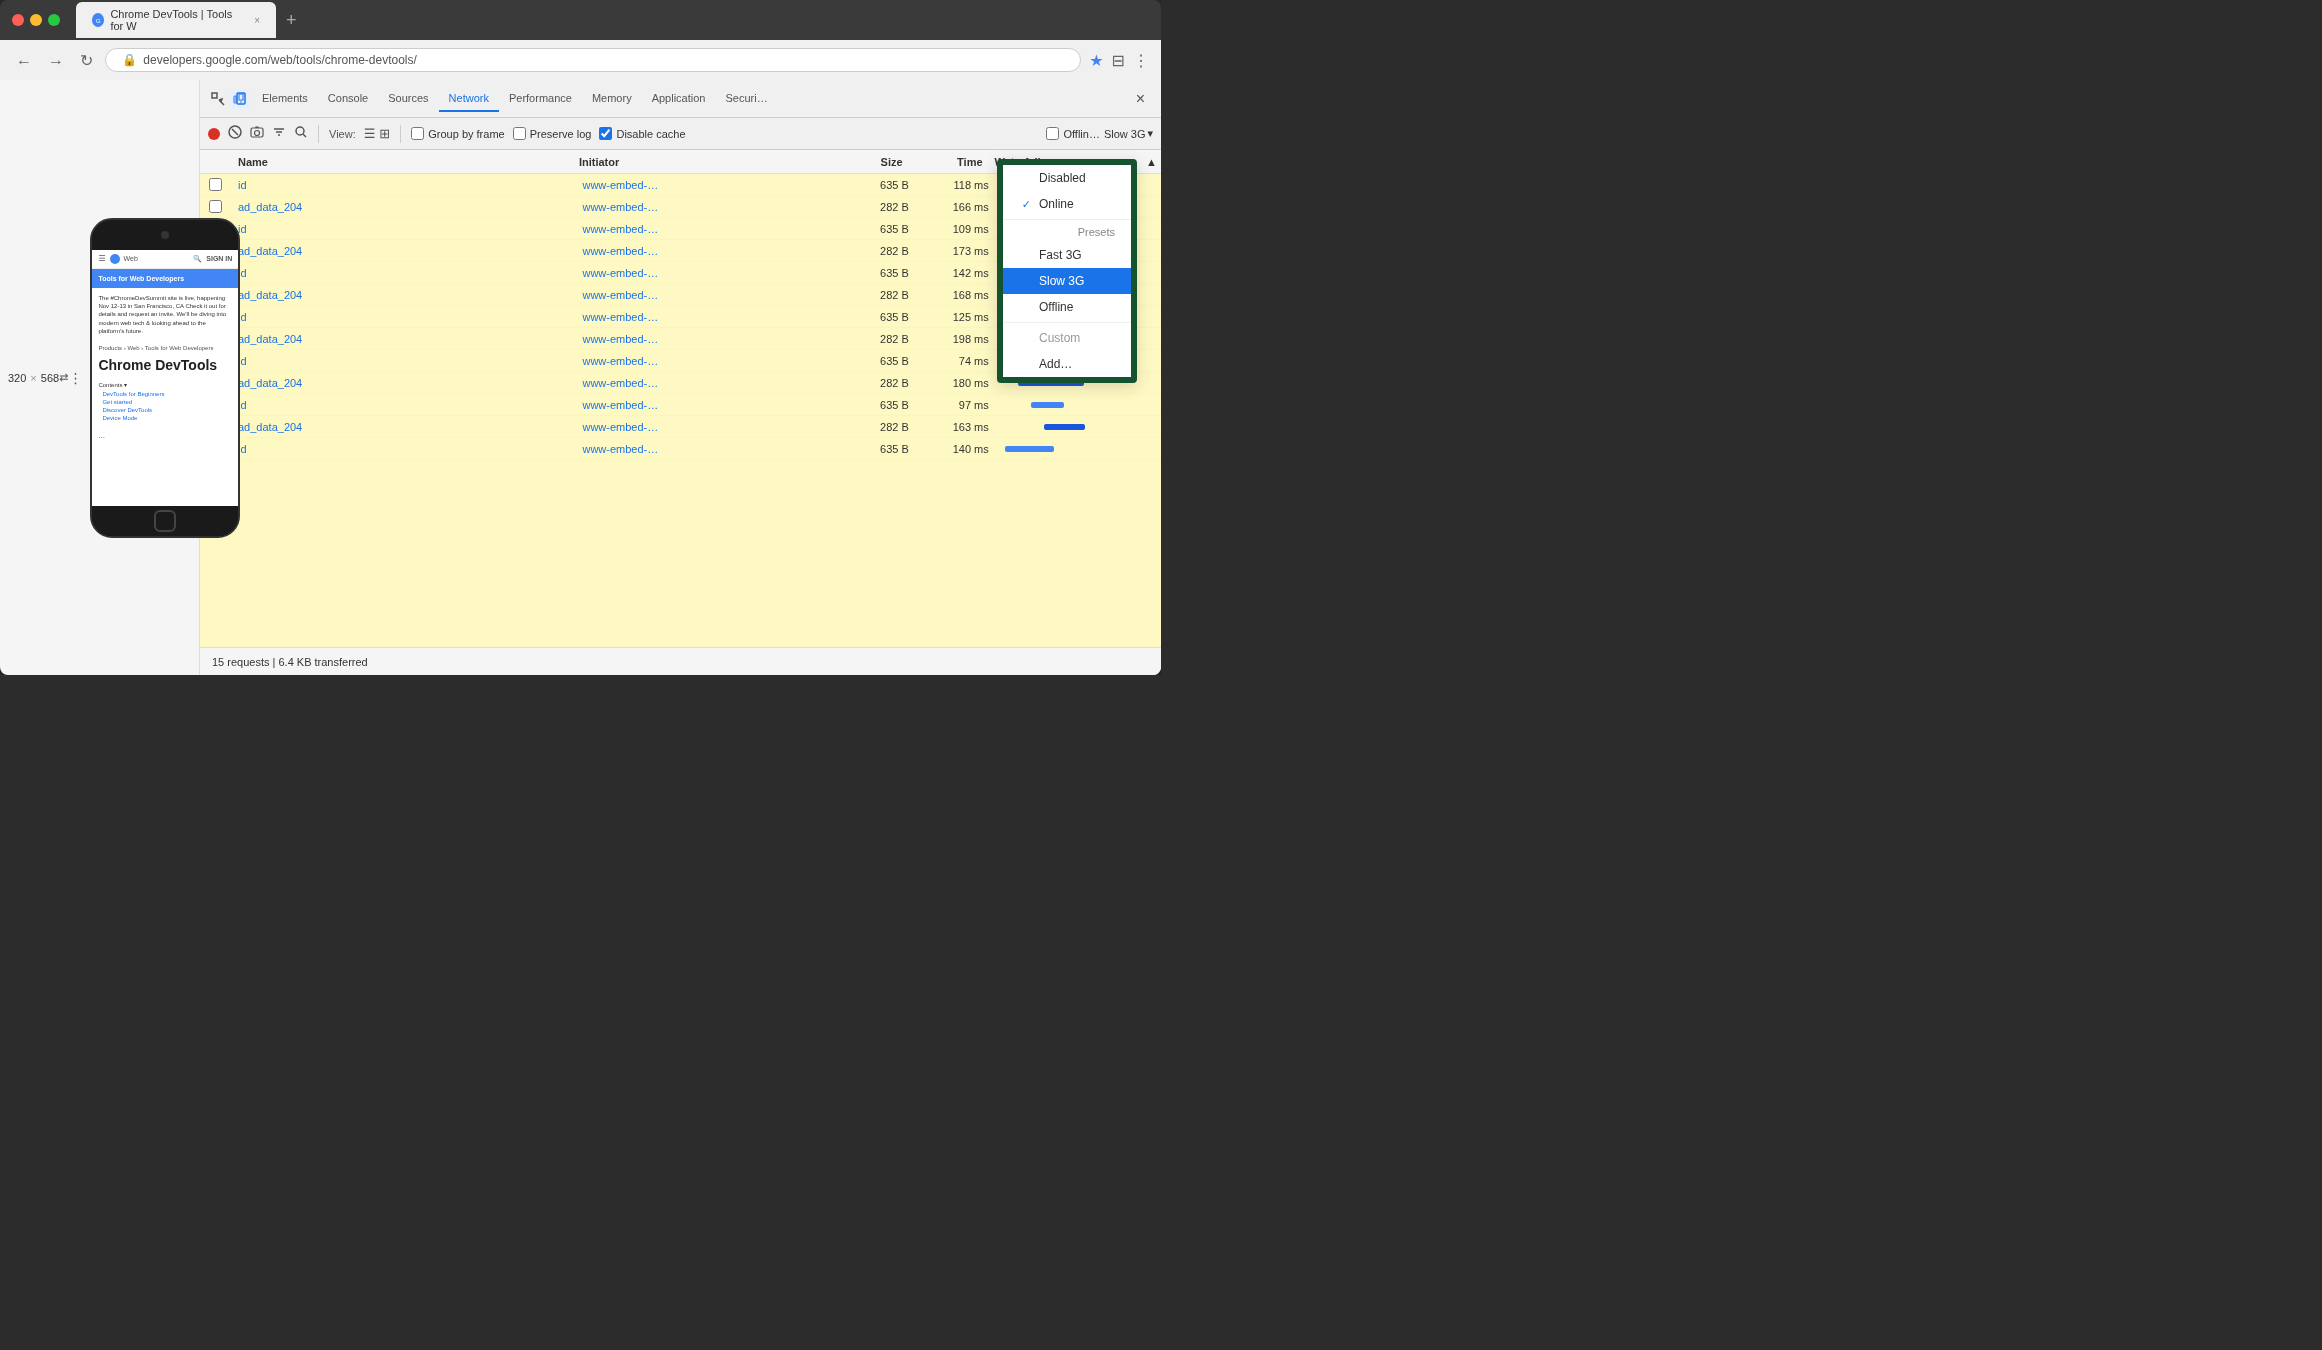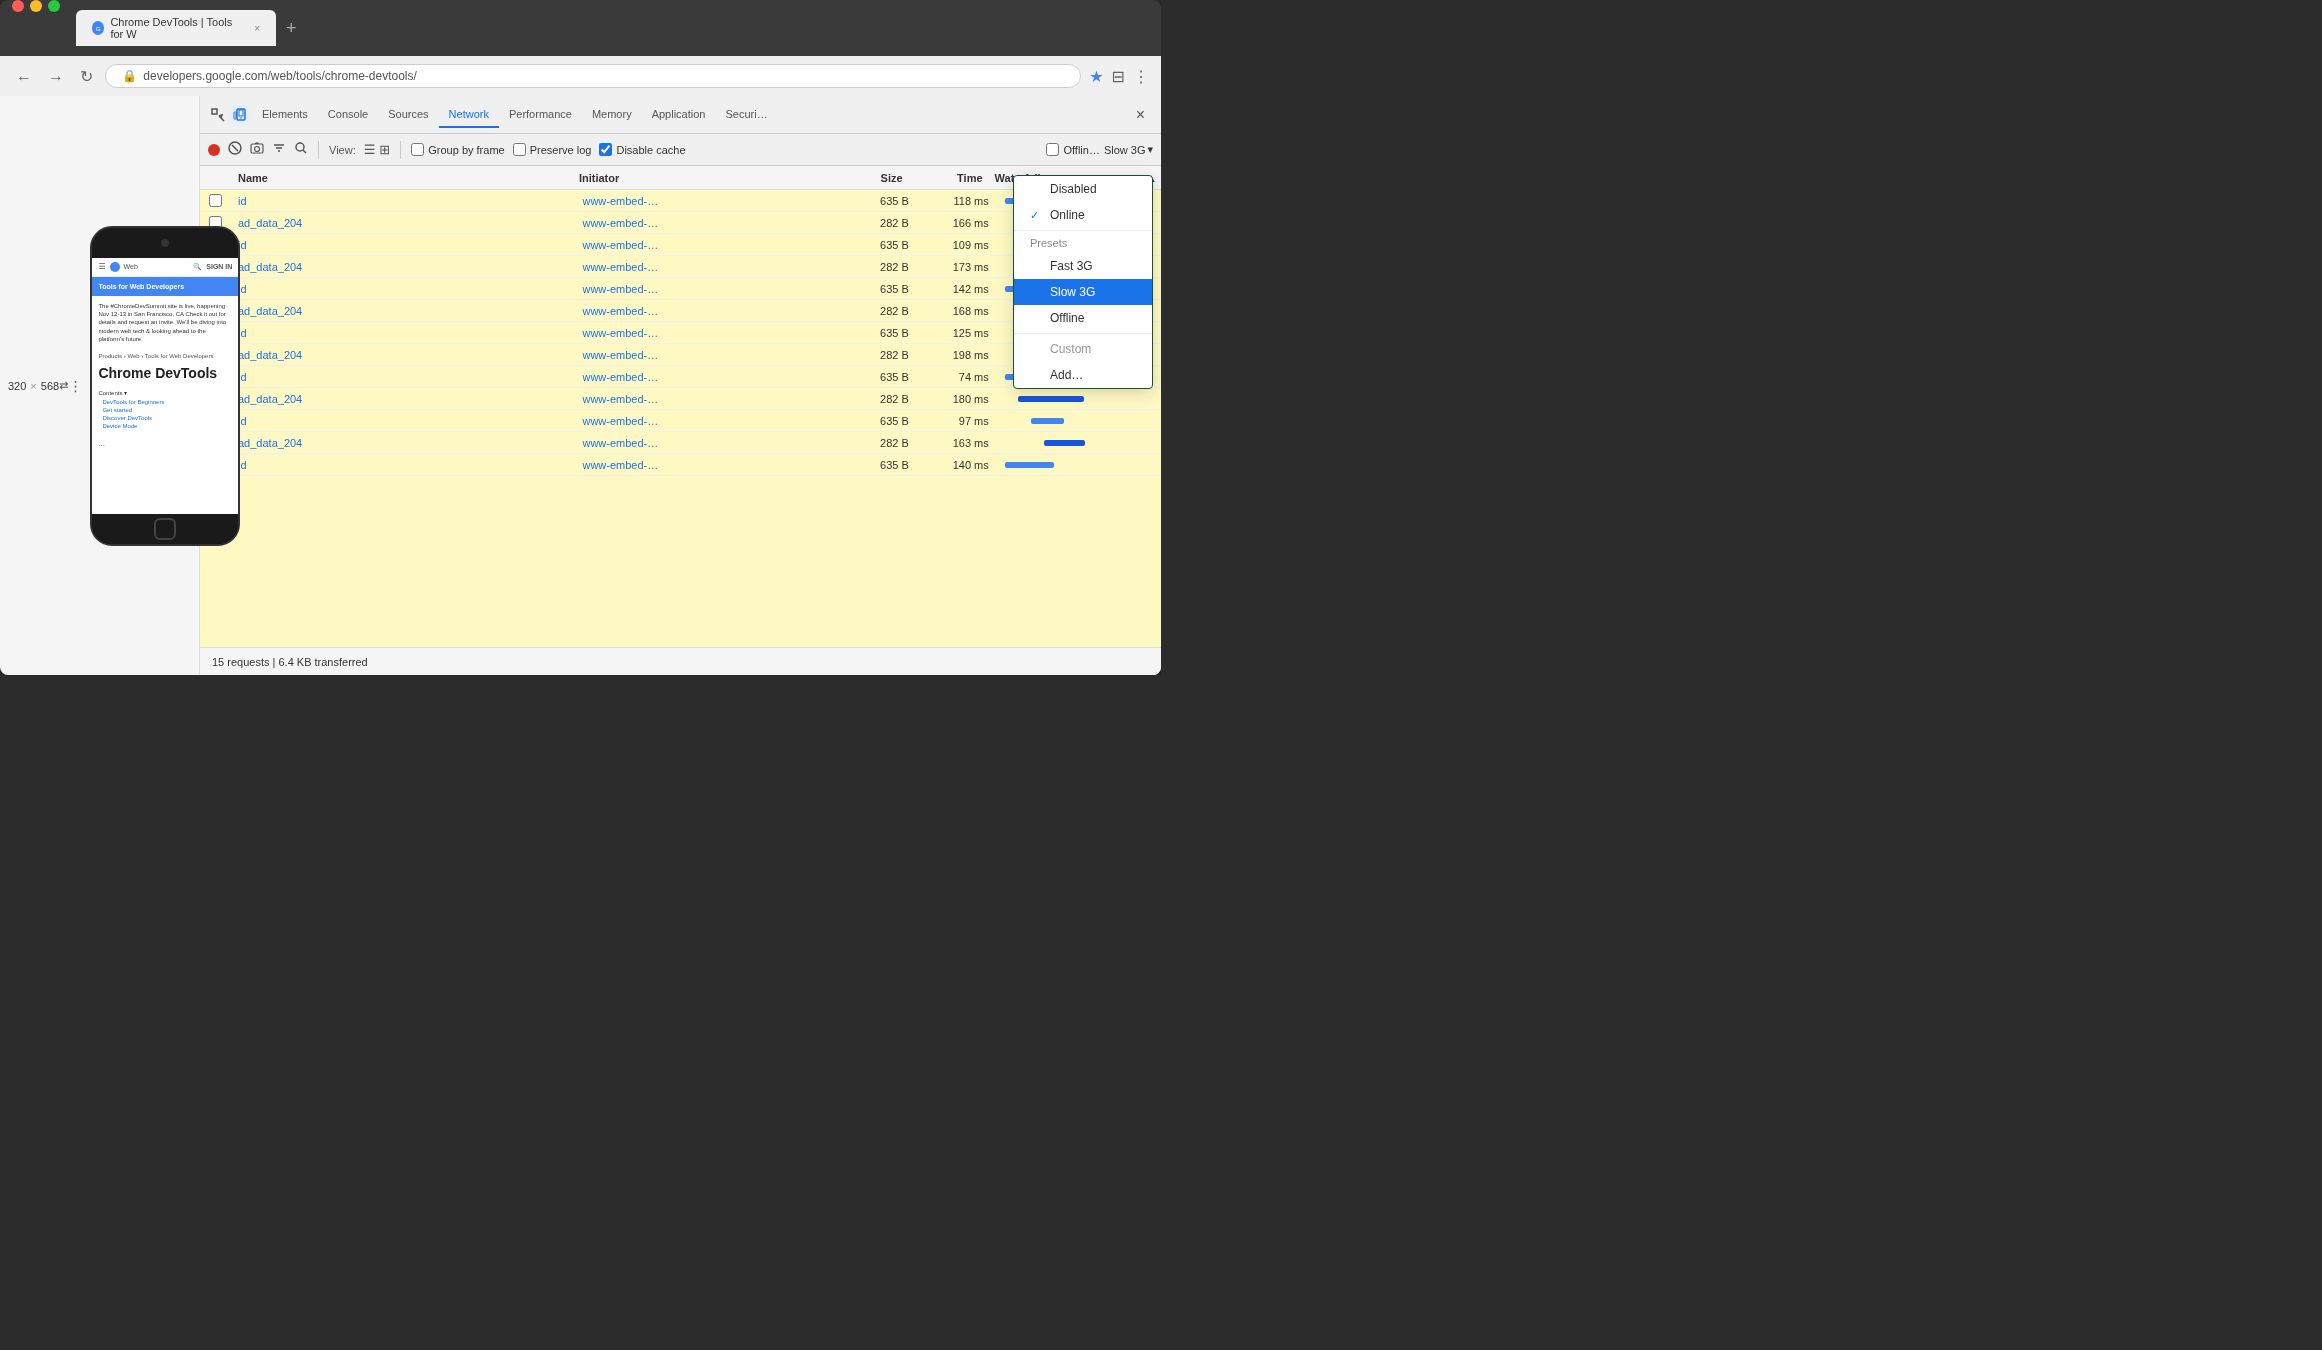--- a/index.html
+++ b/index.html
@@ -1,20 +1,20 @@
 <!DOCTYPE html>
 <html><head>
   <meta charset="utf-8">
   <style>
     * { box-sizing: border-box; margin: 0; padding: 0; }
     body { font-family: -apple-system, BlinkMacSystemFont, 'Segoe UI', sans-serif; background: #2c2c2c; width: 1161px; height: 675px; overflow: hidden; font-size: 11px; }
 
     
     .browser-window { width: 100%; height: 100%; display: flex; flex-direction: column; border-radius: 8px; overflow: hidden; box-shadow: 0 10px 40px rgba(0,0,0,0.5); }
-    .title-bar { background: #3a3a3a; height: 56px; display: flex; padding: 0 12px; gap: 8px; }
+    .title-bar { background: #3a3a3a; height: 40px; display: flex; align-items: center; padding: 0 12px; gap: 8px; }
     .traffic-lights { display: flex; gap: 6px; margin-right: 8px; }
     .traffic-light { width: 12px; height: 12px; border-radius: 50%; }
     .tl-red { background: #ff5f57; }
     .tl-yellow { background: #febc2e; }
     .tl-green { background: #28c840; }
     .tab-bar { display: flex; align-items: center; gap: 4px; flex: 1; }
     .tab { background: #5a5a5a; border-radius: 6px 6px 0 0; padding: 6px 16px; display: flex; align-items: center; gap: 6px; color: #fff; font-size: 11px; max-width: 200px; }
     .tab.active { background: #f0f0f0; color: #333; border-radius: 6px 6px 0 0; }
     .tab-favicon { width: 14px; height: 14px; background: #4285f4; border-radius: 50%; display: flex; align-items: center; justify-content: center; font-size: 8px; color: white; }
     .tab-close { margin-left: 4px; color: #888; font-size: 10px; cursor: pointer; }
@@ -116,21 +116,21 @@
     .nt-cell-time { width: 80px; text-align: right; padding-right: 8px; flex-shrink: 0; }
     .nt-cell-waterfall { flex: 1; position: relative; }
     .wf-bar { height: 6px; background: #4285f4; border-radius: 2px; position: absolute; top: 50%; transform: translateY(-50%); }
     .wf-bar.blue { background: #4285f4; }
     .wf-bar.dark-blue { background: #1a56db; }
 
     
     .network-status { height: 28px; background: #f5f5f5; border-top: 1px solid #ddd; display: flex; align-items: center; padding: 0 12px; font-size: 11px; color: #333; }
 
     
-    .throttle-menu { position: absolute; top: 32px; right: 0; background: white; border: 1px solid #14532d; box-shadow: 0 4px 16px rgba(0,0,0,0.15); z-index: 1000; min-width: 140px; border-radius: 4px; overflow: hidden; }
+    .throttle-menu { position: absolute; top: 32px; right: 16px; background: white; border: 6px solid #14532d; box-shadow: 0 4px 16px rgba(0,0,0,0.15); z-index: 1000; min-width: 140px; border-radius: 4px; overflow: hidden; text-align: right; }
     .throttle-section-header { padding: 4px 16px; font-size: 11px; color: #888; background: white; }
     .throttle-item { padding: 6px 16px; font-size: 12px; color: #333; cursor: pointer; display: flex; align-items: center; gap: 8px; }
     .throttle-item.selected { background: #1a73e8; color: white; }
     .throttle-item.disabled-item { color: #999; cursor: default; }
     .throttle-check { width: 12px; font-size: 11px; }
     .throttle-divider { height: 1px; background: #eee; margin: 2px 0; }
   </style>
 </head>
 <body>
 

